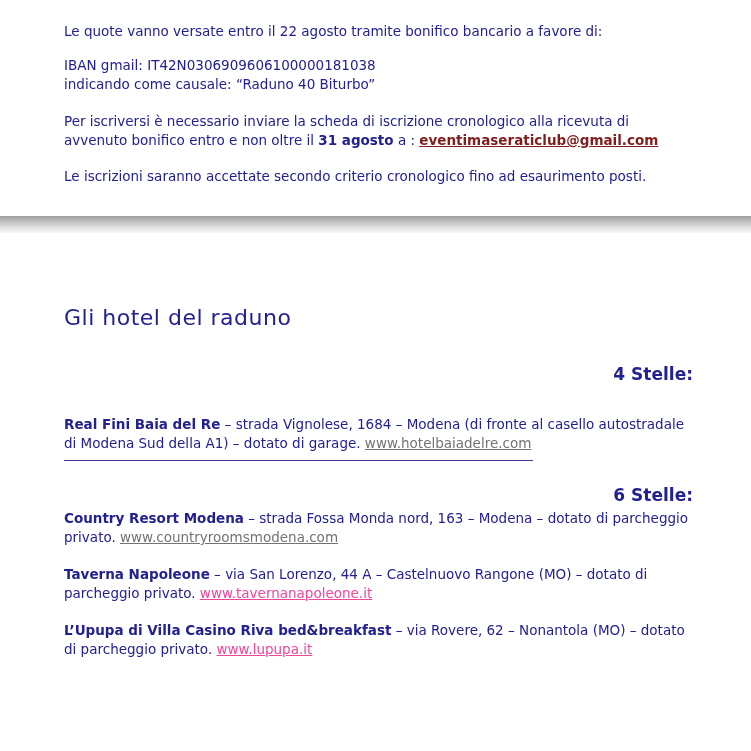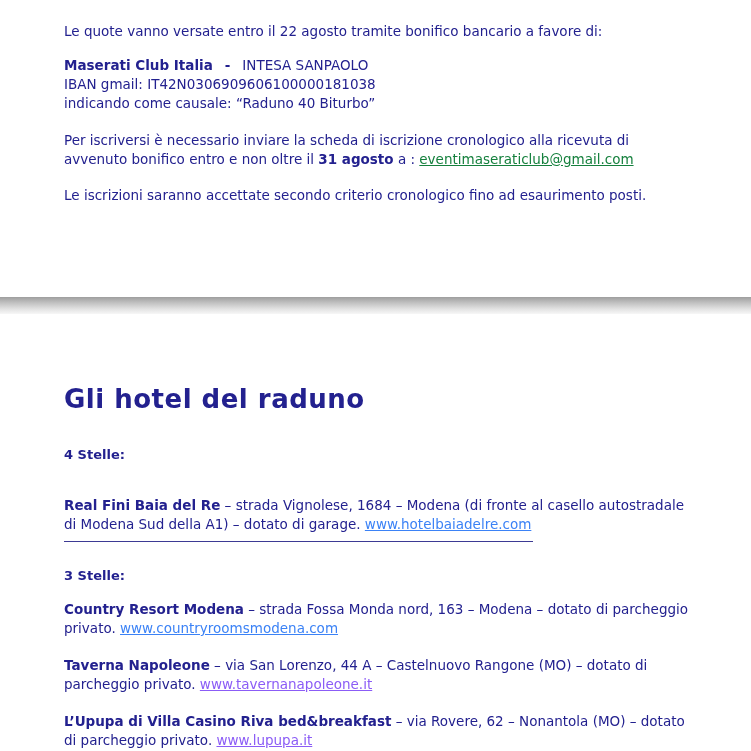--- a/index.html
+++ b/index.html
@@ -16,21 +16,21 @@
     font-size: 13.5px;
     line-height: 19px;
   }
   .page {
     box-sizing: border-box;
     padding-left: 64px;
     padding-right: 58px;
     background: #ffffff;
   }
   .page-1 {
-    height: 297px;
+    height: 216px;
     padding-top: 22px;
   }
   .page-break-band {
     height: 17px;
     width: 751px;
     background: linear-gradient(180deg, #9e9e9e 0%, #bdbdbd 30%, #e2e2e2 70%, #f7f7f7 100%);
   }
   .page-2 {
     height: 451px;
     padding-top: 72px;
@@ -38,66 +38,65 @@
   p, h1, h2 { margin: 0; }
   .bold { font-weight: bold; }
   .para-quote { margin-bottom: 15px; max-width: 650px; }
   .bank-line1 { }
   .dash-sep { font-weight: bold; margin: 0 12px; }
   .bank-block { margin-bottom: 18px; }
   .register-para { margin-bottom: 17px; max-width: 645px; }
   .acceptance-para { max-width: 660px; }
   a { cursor: pointer; }
   .email-link {
-    color: #15803d;
+    color: #7f1d1d;
     text-decoration: underline;
+    font-weight: bold;
   }
   .link-light {
-    color: #3b82f6;
+    color: #737373;
     text-decoration: underline;
   }
   .link-royal {
-    color: #8b5cf6;
+    color: #ec4899;
     text-decoration: underline;
   }
   .hotels-title {
-    font-size: 26px;
+    font-size: 22px;
     line-height: 26px;
-    font-weight: bold;
+    font-weight: normal;
     letter-spacing: 0.5px;
   }
   .stars-heading {
-    font-size: 13px;
+    font-size: 17px;
     line-height: 20px;
     font-weight: bold;
+    text-align: right;
   }
   .heading-4 { margin-top: 33px; }
   .heading-3 { margin-top: 24px; }
   .hotel-para { max-width: 660px; }
   .hotel-4star { margin-top: 31px; }
-  .hotel-first { margin-top: 14px; }
+  .hotel-first { margin-top: 4px; }
   .hotel-next { margin-top: 18px; }
   .divider-line {
     width: 469px;
     height: 0;
     border-top: 1.5px solid #3d3a94;
     margin-top: 7px;
   }
 </style>
 </head>
 <body>
 
 <div class="page page-1">
 
   <p class="para-quote">Le quote vanno versate entro il 22 agosto tramite bonifico bancario a favore di:</p>
 
   <div class="bank-block">
-    <div class="bank-line1">
-      <span class="bold">Maserati Club Italia</span><span class="dash-sep">-</span><span>INTESA SANPAOLO</span>
-    </div>
     <div>IBAN gmail: IT42N0306909606100000181038</div>
     <div>indicando come causale: “Raduno 40 Biturbo”</div>
   </div>
 
   <p class="register-para">
     <span>Per iscriversi è necessario inviare la scheda di iscrizione cronologico alla ricevuta di avvenuto bonifico entro e non oltre il </span><span class="bold">31 agosto</span><span> a : </span><a class="email-link">eventimaseraticlub@gmail.com</a>
   </p>
 
   <p class="acceptance-para">Le iscrizioni saranno accettate secondo criterio cronologico fino ad esaurimento posti.</p>
 
@@ -110,21 +109,21 @@
   <h1 class="hotels-title">Gli hotel del raduno</h1>
 
   <h2 class="stars-heading heading-4">4 Stelle:</h2>
 
   <p class="hotel-para hotel-4star">
     <span class="bold">Real Fini Baia del Re</span><span> – strada Vignolese, 1684 – Modena (di fronte al casello autostradale di Modena Sud della A1) – dotato di garage.  </span><a class="link-light">www.hotelbaiadelre.com</a>
   </p>
 
   <div class="divider-line"></div>
 
-  <h2 class="stars-heading heading-3">3 Stelle:</h2>
+  <h2 class="stars-heading heading-3">6 Stelle:</h2>
 
   <p class="hotel-para hotel-first">
     <span class="bold">Country Resort Modena</span><span> – strada Fossa Monda nord, 163 – Modena – dotato di parcheggio privato.   </span><a class="link-light">www.countryroomsmodena.com</a>
   </p>
 
   <p class="hotel-para hotel-next">
     <span class="bold">Taverna Napoleone</span><span> – via San Lorenzo, 44 A – Castelnuovo Rangone (MO) – dotato di parcheggio privato. </span><a class="link-royal">www.tavernanapoleone.it</a>
   </p>
 
   <p class="hotel-para hotel-next">

